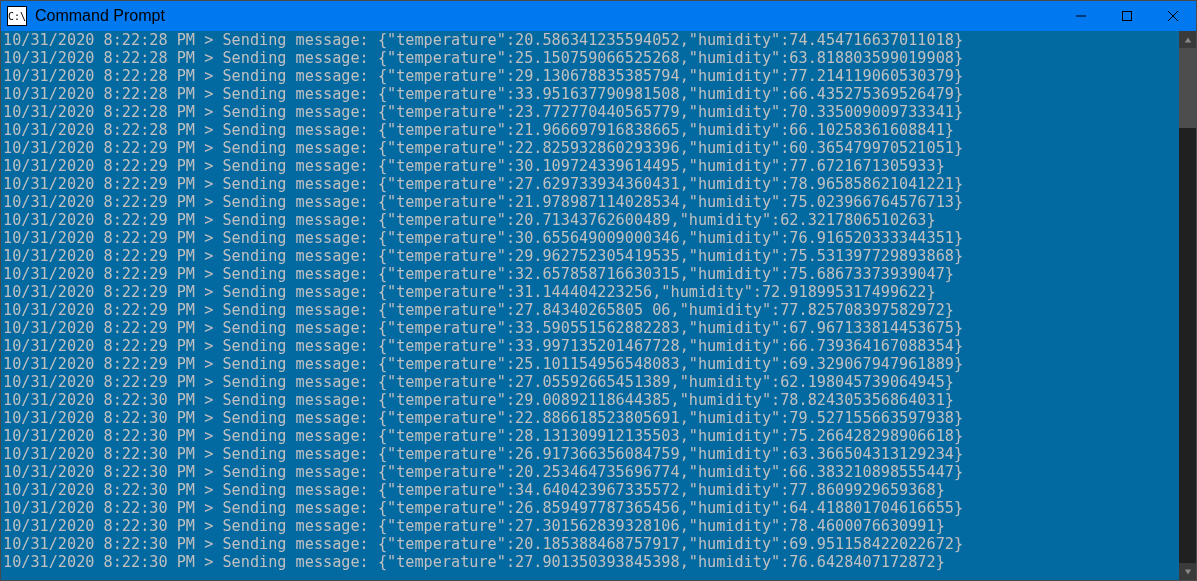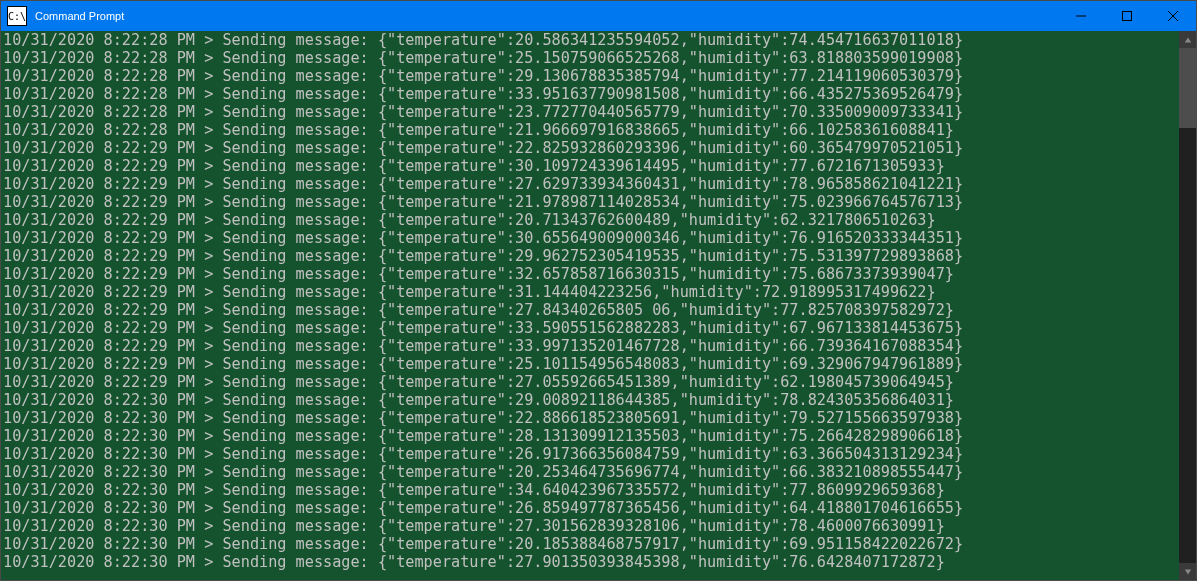--- a/index.html
+++ b/index.html
@@ -1,24 +1,24 @@
 <!DOCTYPE html>
 <html><head>
 <meta charset="utf-8">
 <style>
   html,body{margin:0;padding:0;height:100%;font-family:"Segoe UI",Tahoma,sans-serif;background:#1e1e1e;overflow:hidden}
   .window{width:1197px;height:581px;background:#000;border:1px solid #4a4a4a;box-sizing:border-box;display:flex;flex-direction:column;position:relative}
   .titlebar{height:30px;background:#0078f0;display:flex;align-items:center;color:#000;font-size:12px;user-select:none;flex:0 0 auto}
   .titlebar .icon{width:20px;height:20px;margin:0 6px 0 6px;background:#fff;border:1px solid #000;box-sizing:border-box;display:flex;align-items:center;justify-content:center;font-size:10px;font-family:Consolas,monospace}
-  .titlebar .title{flex:1;font-size:11px;color:#ffffff;padding-left:2px}
+  .titlebar .title{flex:1;font-size:16px;color:#000000;padding-left:2px}
   .titlebar .controls{display:flex;height:100%}
   .titlebar .btn{width:46px;height:100%;display:flex;align-items:center;justify-content:center;color:#000}
   .titlebar .btn svg{width:10px;height:10px;stroke:#000;stroke-width:1;fill:none}
   .client{flex:1;display:flex;min-height:0}
-  .content{flex:1;background:#14532d;color:#c0c0c0;font-family:Consolas,"Lucida Console",monospace;font-size:15.2px;line-height:18px;white-space:pre;overflow:hidden;padding:0 2px;letter-spacing:0}
+  .content{flex:1;background:#0369a1;color:#c0c0c0;font-family:Consolas,"Lucida Console",monospace;font-size:15.2px;line-height:18px;white-space:pre;overflow:hidden;padding:0 2px;letter-spacing:0}
   .line{white-space:pre;color:#c0c0c0}
   .scrollbar{width:17px;background:#2b2b2b;display:flex;flex-direction:column}
   .sb-btn{height:17px;background:#3a3a3a;display:flex;align-items:center;justify-content:center}
   .sb-btn svg{width:8px;height:8px;fill:#888}
   .sb-track{flex:1;background:#202020;position:relative}
   .sb-thumb{position:absolute;left:0;right:0;top:0;height:80px;background:#4d4d4d}
 </style>
 </head>
 <body>
 

